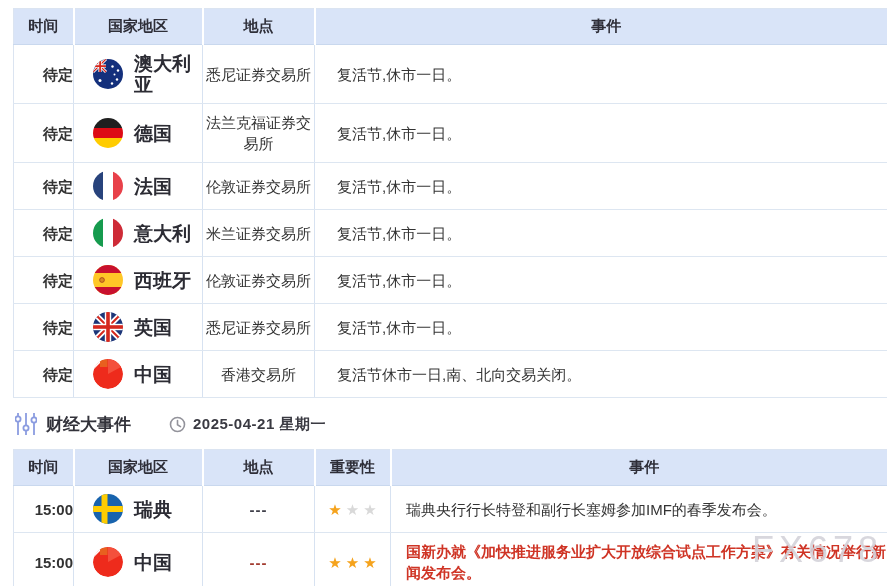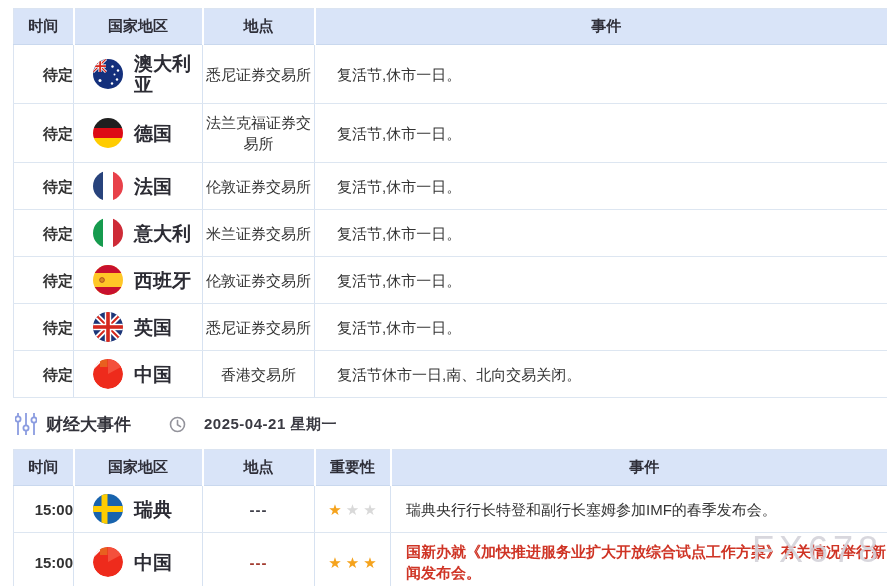--- a/index.html
+++ b/index.html
@@ -39,21 +39,21 @@
   .star.on{color:var(--star-on,#f5a31d);}
   .star.off{color:var(--star-off,#d9d9d9);}
   tr.hl .c-event{color:var(--hl,#cf3425);font-weight:bold;}
   tr.hl .c-loc{color:#a23b2f;}
   
   .section{
     height:50px;display:flex;align-items:center;padding-left:20px;margin-top:1px;
   }
   .section-icon{margin-left:-5px;margin-right:9px;flex:0 0 auto;display:block;}
   .section-title{font-size:17px;font-weight:bold;color:#32323a;margin-right:38px;}
-  .date-wrap{display:flex;align-items:center;gap:18px;}
+  .date-wrap{display:flex;align-items:center;gap:7px;}
   .clock-icon{display:block;}
   .date-text{font-size:15px;font-weight:bold;color:#3a3a42;letter-spacing:0.5px;}
   .watermark{
     position:absolute;left:752px;top:529px;z-index:5;
     font-size:36px;color:#d4d3da;letter-spacing:5px;opacity:0.9;
     font-family:"Liberation Sans","DejaVu Sans",sans-serif;
     pointer-events:none;
   }
 </style>
 </head>

